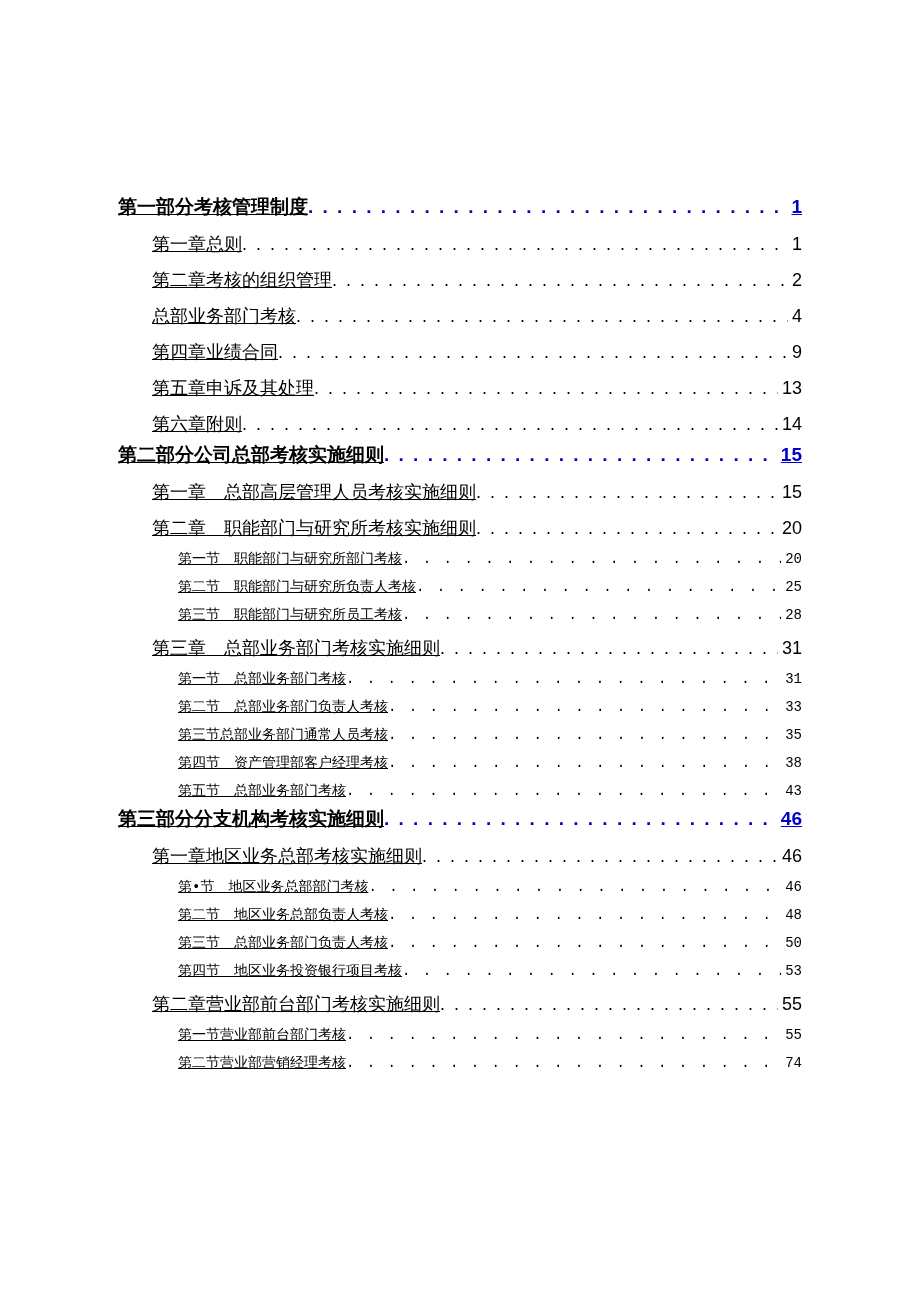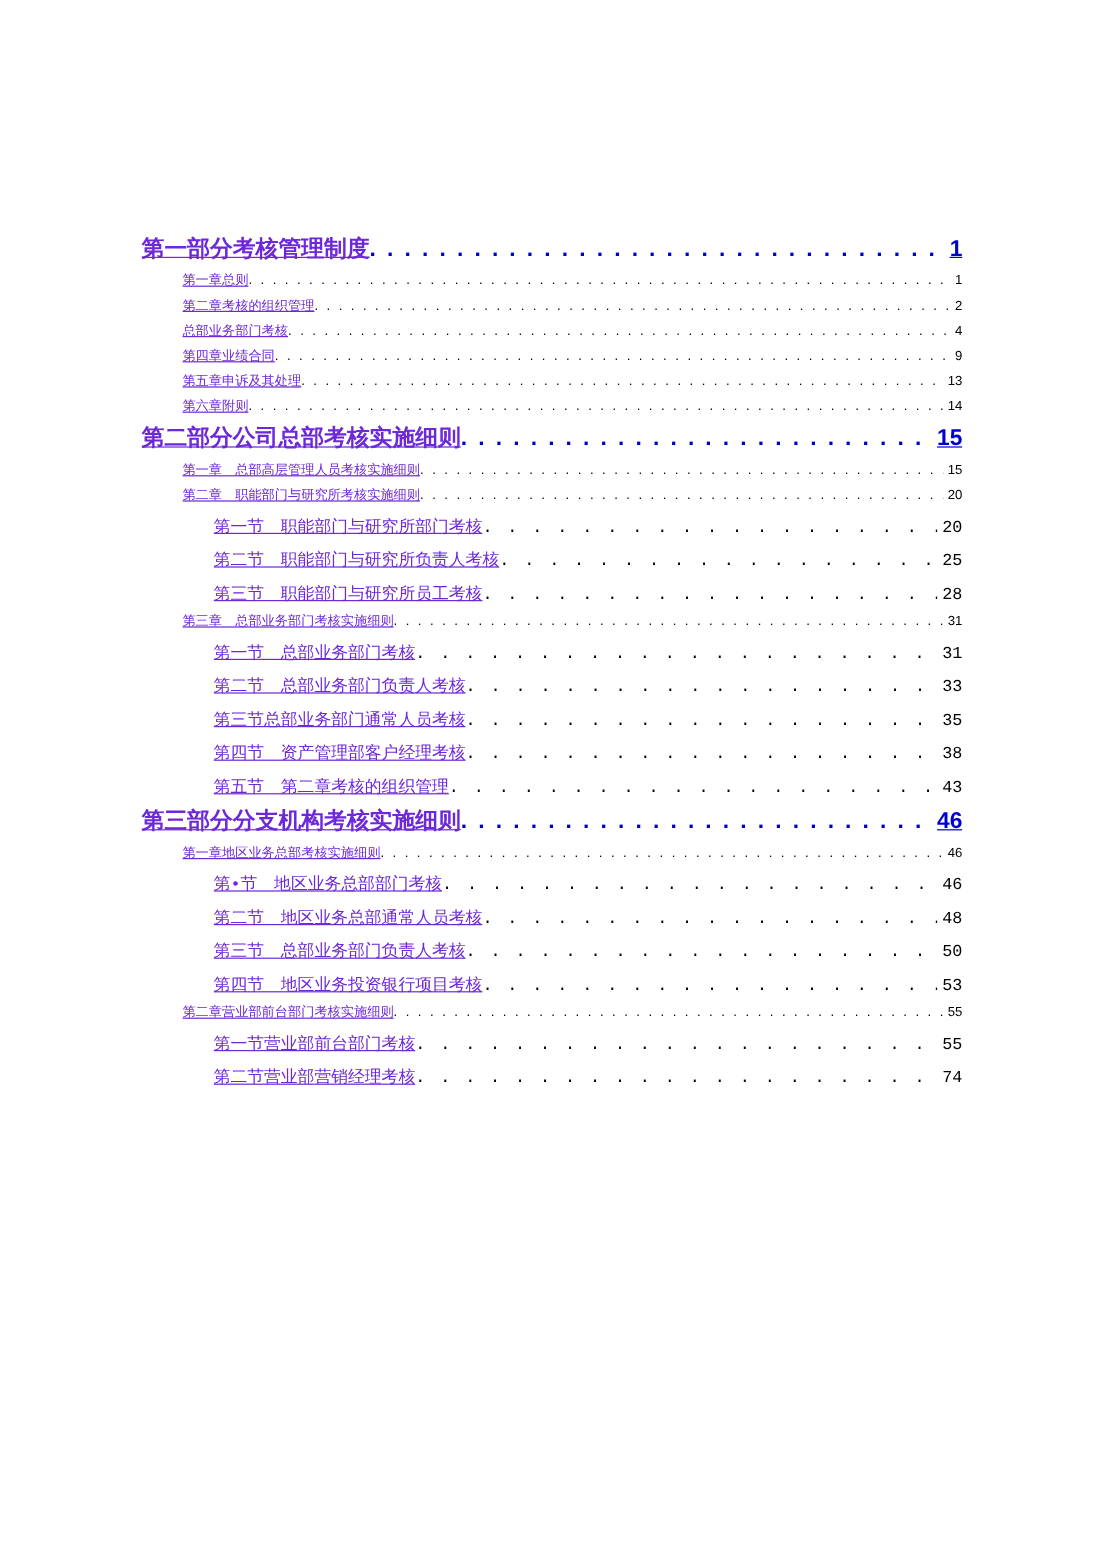--- a/index.html
+++ b/index.html
@@ -12,21 +12,21 @@
     padding:190px 118px 60px 118px;
     box-sizing:border-box;
   }
   .toc-row{
     display:flex;
     align-items:baseline;
     white-space:nowrap;
     overflow:hidden;
   }
   .toc-link{
-    color:#6d28d9;
+    color:#000000;
     text-decoration:underline;
     flex:0 0 auto;
   }
   .dots{
     flex:1 1 auto;
     overflow:hidden;
     letter-spacing:2px;
     min-width:10px;
   }
   .dots::after{
@@ -47,23 +47,23 @@
   .lvl1 .pg{
     color:#0000cc;
     text-decoration:underline;
     font-weight:bold;
   }
   .lvl1 .dots{
     color:#0000cc;
     font-weight:bold;
   }
   .lvl2{
-    font-size:11px;
+    font-size:18px;
     margin-left:34px;
-    margin-top:0;
+    margin-top:12px;
     margin-bottom:6px;
     justify-content:space-between;
   }
   .lvl3{
     font-size:14px;
     margin-left:60px;
     margin-top:10px;
     margin-bottom:6px;
     font-family:Liberation Mono, monospace;
   }
@@ -157,41 +157,41 @@
       <a class="toc-link" href="#">第三节总部业务部门通常人员考核</a>
       <span class="dots"></span>
       <span class="pg">35</span>
     </div>
     <div class="toc-row lvl3">
       <a class="toc-link" href="#">第四节　资产管理部客户经理考核</a>
       <span class="dots"></span>
       <span class="pg">38</span>
     </div>
     <div class="toc-row lvl3">
-      <a class="toc-link" href="#">第五节　第二章考核的组织管理</a>
+      <a class="toc-link" href="#">第五节　总部业务部门考核</a>
       <span class="dots"></span>
       <span class="pg">43</span>
     </div>
     <div class="toc-row lvl1">
       <a class="toc-link" href="#">第三部分分支机构考核实施细则</a>
       <span class="dots"></span>
       <span class="pg">46</span>
     </div>
     <div class="toc-row lvl2">
       <a class="toc-link" href="#">第一章地区业务总部考核实施细则</a>
       <span class="dots"></span>
       <span class="pg">46</span>
     </div>
     <div class="toc-row lvl3">
       <a class="toc-link" href="#">第•节　地区业务总部部门考核</a>
       <span class="dots"></span>
       <span class="pg">46</span>
     </div>
     <div class="toc-row lvl3">
-      <a class="toc-link" href="#">第二节　地区业务总部通常人员考核</a>
+      <a class="toc-link" href="#">第二节　地区业务总部负责人考核</a>
       <span class="dots"></span>
       <span class="pg">48</span>
     </div>
     <div class="toc-row lvl3">
       <a class="toc-link" href="#">第三节　总部业务部门负责人考核</a>
       <span class="dots"></span>
       <span class="pg">50</span>
     </div>
     <div class="toc-row lvl3">
       <a class="toc-link" href="#">第四节　地区业务投资银行项目考核</a>

